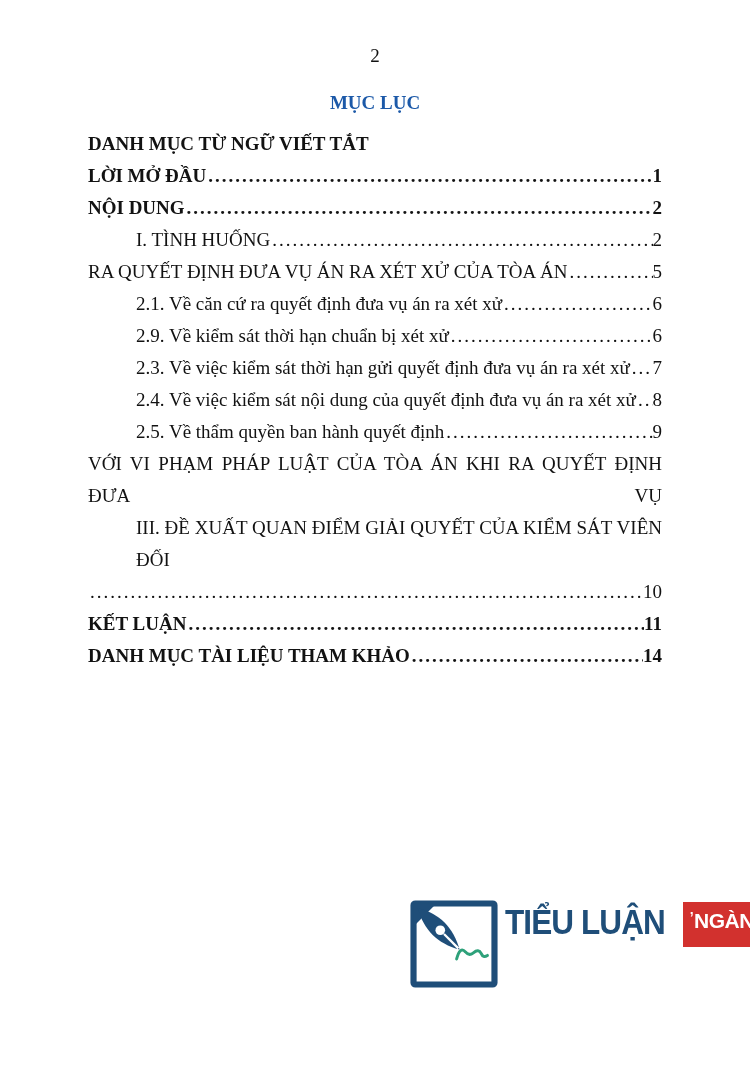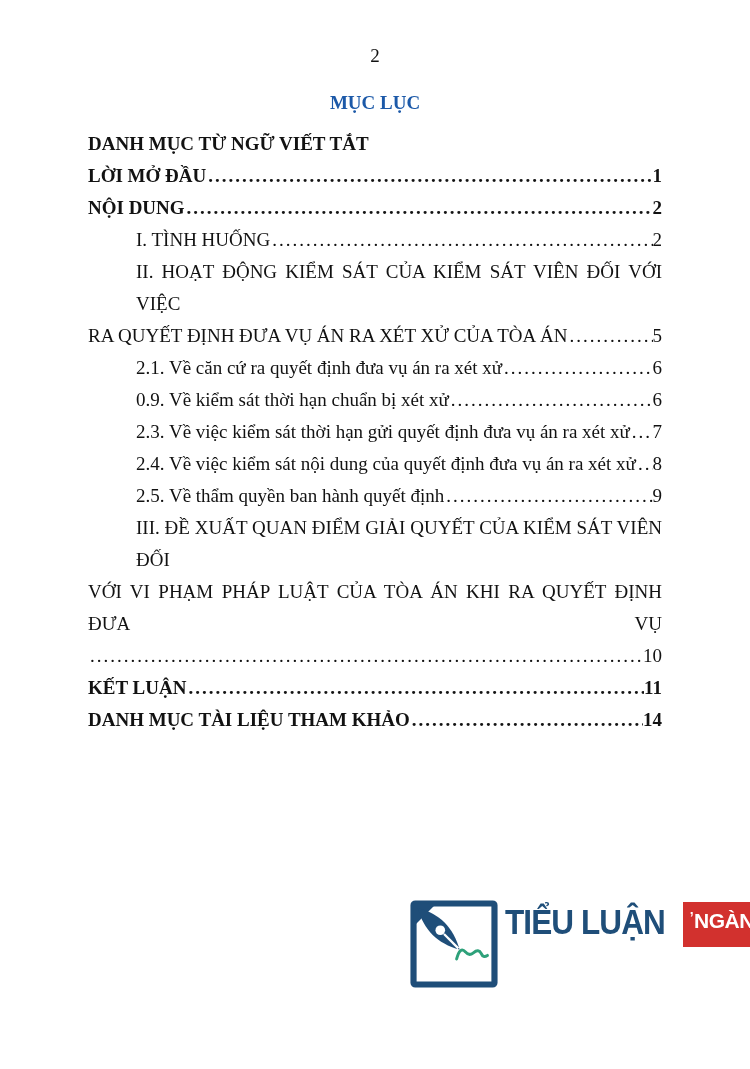--- a/index.html
+++ b/index.html
@@ -137,37 +137,36 @@
         </div>
       </div>
       <div class="toc-entry">
         <div class="toc-line indent last">
           <span class="toc-text">I. TÌNH HUỐNG</span>
           <span class="leader">....................................................................................................................................................................................................................................................................</span>
           <span class="toc-page">2</span>
         </div>
       </div>
       <div class="toc-entry">
-        <div class="toc-line indent fill">II. HOẠT ĐỘNG KIỂM SÁT CỦA KIỂM SÁT VIÊN ĐỐI VỚI VIỆC</div>
         <div class="toc-line last">
           <span class="toc-text">RA QUYẾT ĐỊNH ĐƯA VỤ ÁN RA XÉT XỬ CỦA TÒA ÁN</span>
           <span class="leader">....................................................................................................................................................................................................................................................................</span>
           <span class="toc-page">5</span>
         </div>
       </div>
       <div class="toc-entry">
         <div class="toc-line indent last">
           <span class="toc-text">2.1. Về căn cứ ra quyết định đưa vụ án ra xét xử</span>
           <span class="leader">....................................................................................................................................................................................................................................................................</span>
           <span class="toc-page">6</span>
         </div>
       </div>
       <div class="toc-entry">
         <div class="toc-line indent last">
-          <span class="toc-text">0.9. Về kiểm sát thời hạn chuẩn bị xét xử</span>
+          <span class="toc-text">2.9. Về kiểm sát thời hạn chuẩn bị xét xử</span>
           <span class="leader">....................................................................................................................................................................................................................................................................</span>
           <span class="toc-page">6</span>
         </div>
       </div>
       <div class="toc-entry">
         <div class="toc-line indent last">
           <span class="toc-text">2.3. Về việc kiểm sát thời hạn gửi quyết định đưa vụ án ra xét xử</span>
           <span class="leader">....................................................................................................................................................................................................................................................................</span>
           <span class="toc-page">7</span>
         </div>
@@ -180,22 +179,22 @@
         </div>
       </div>
       <div class="toc-entry">
         <div class="toc-line indent last">
           <span class="toc-text">2.5. Về thẩm quyền ban hành quyết định</span>
           <span class="leader">....................................................................................................................................................................................................................................................................</span>
           <span class="toc-page">9</span>
         </div>
       </div>
       <div class="toc-entry">
+        <div class="toc-line fill">VỚI VI PHẠM PHÁP LUẬT CỦA TÒA ÁN KHI RA QUYẾT ĐỊNH ĐƯA VỤ</div>
         <div class="toc-line indent fill">III. ĐỀ XUẤT QUAN ĐIỂM GIẢI QUYẾT CỦA KIỂM SÁT VIÊN ĐỐI</div>
-        <div class="toc-line fill">VỚI VI PHẠM PHÁP LUẬT CỦA TÒA ÁN KHI RA QUYẾT ĐỊNH ĐƯA VỤ</div>
         <div class="toc-line last">
           <span class="leader">....................................................................................................................................................................................................................................................................</span>
           <span class="toc-page">10</span>
         </div>
       </div>
       <div class="toc-entry bold">
         <div class="toc-line last">
           <span class="toc-text">KẾT LUẬN</span>
           <span class="leader">....................................................................................................................................................................................................................................................................</span>
           <span class="toc-page">11</span>

